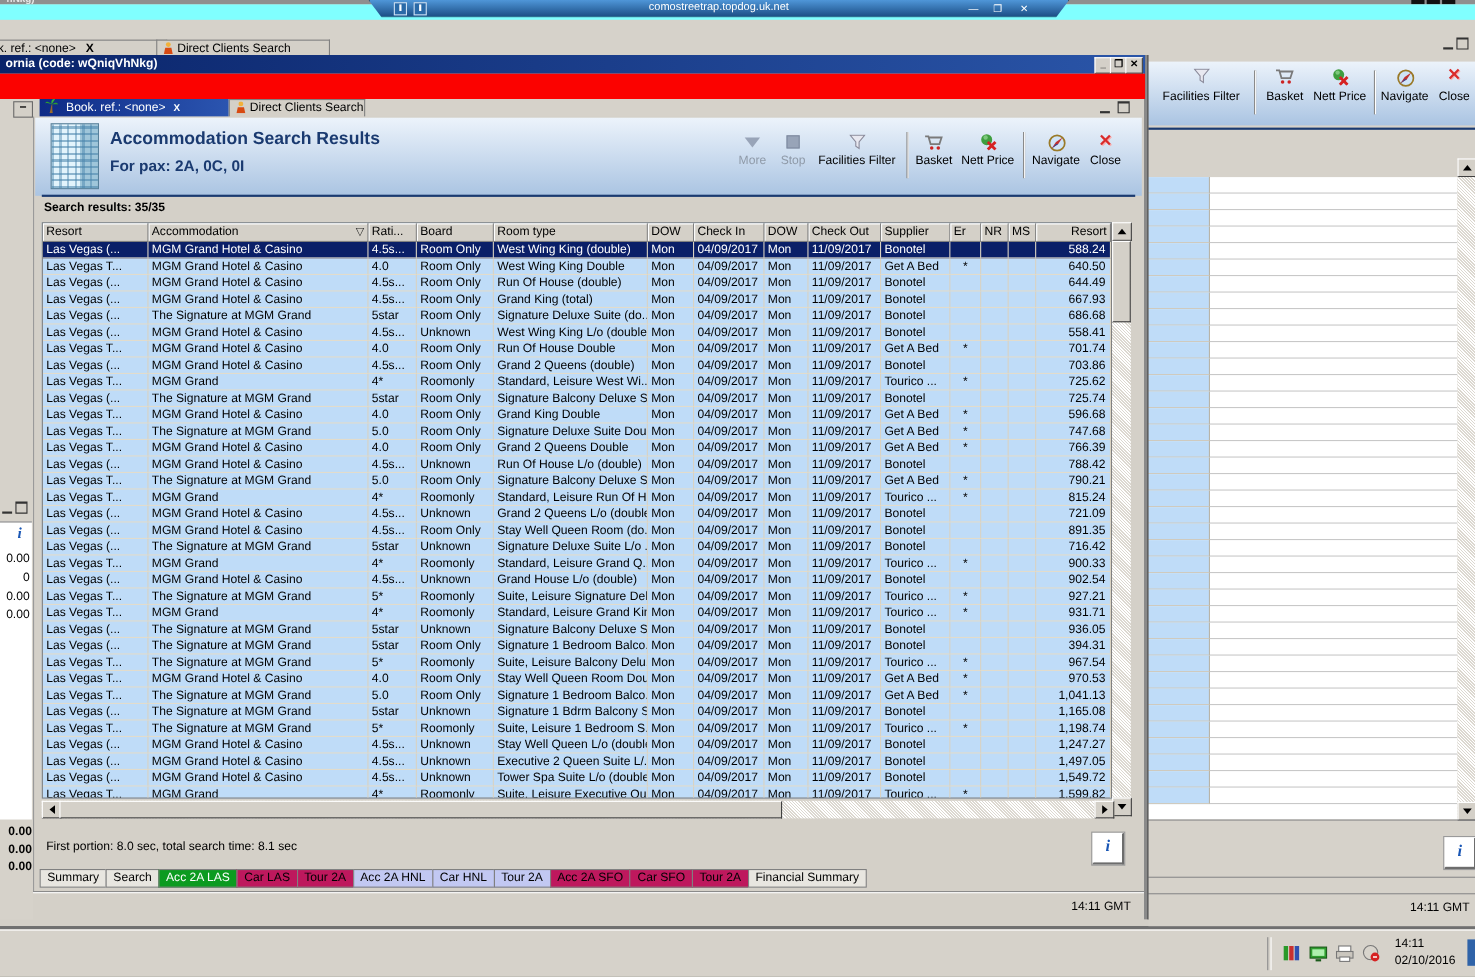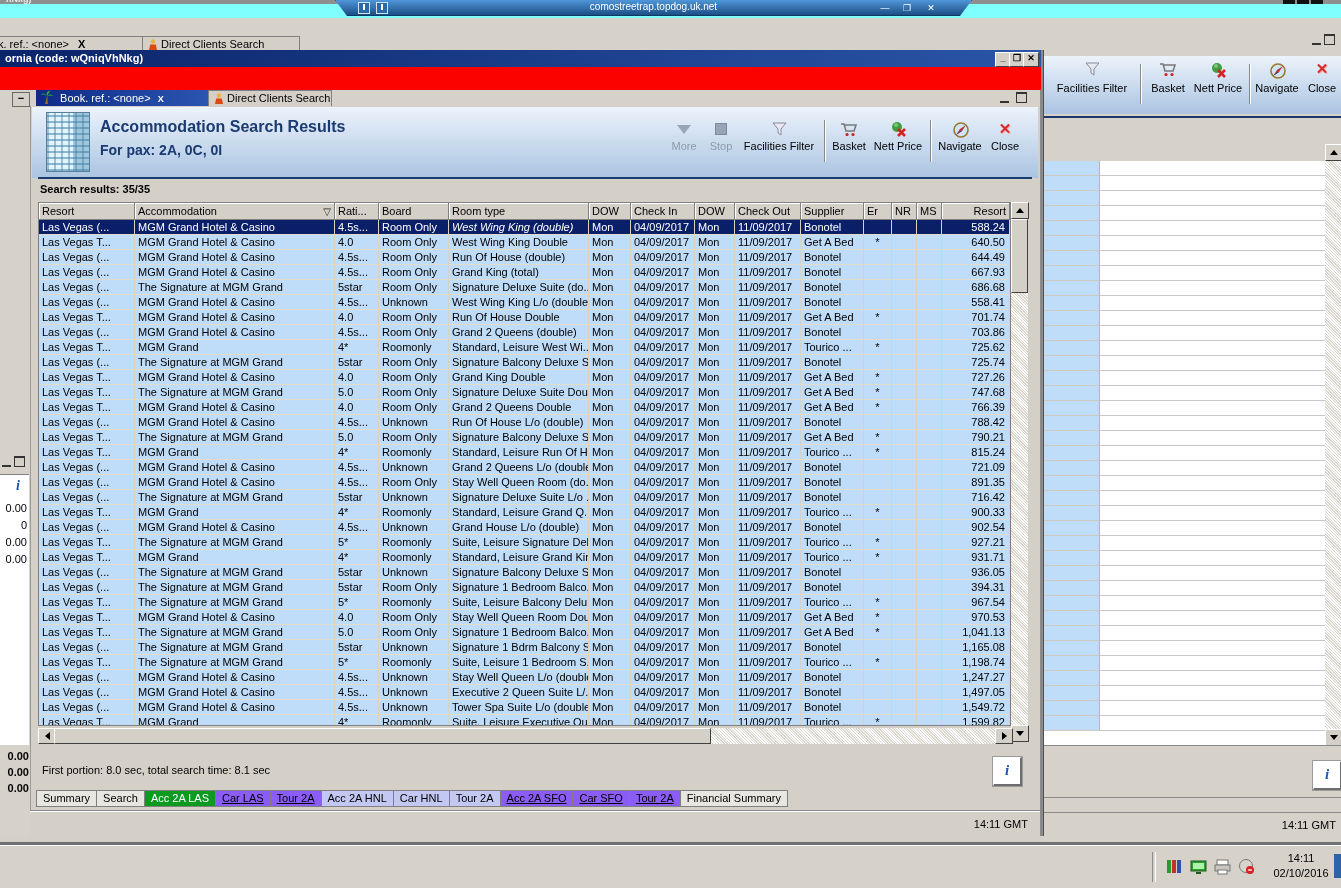--- a/index.html
+++ b/index.html
@@ -78,21 +78,21 @@
   .arr.left{border-right:5px solid #000;margin-left:-4px;}
   .arr.right{border-left:5px solid #000;margin-right:-4px;}
   #vscroll{left:1011px;top:202px;width:17px;height:540px;}
   #hscroll{left:38px;top:728px;width:973px;height:16px;}
   
   #portion-status{left:42px;top:764px;}
   #fg-info{left:993px;top:757px;width:26px;height:26px;line-height:24px;}
   #bottom-tabs{left:36px;top:790px;height:17px;display:flex;}
   .btab{border:1px solid #808080;margin-right:-1px;padding:0 6px;line-height:15px;white-space:nowrap;background:#E8E6E0;}
   .bt-sel{background:#0C9B20;color:#fff;}
-  .bt-green{background:#8b5cf6;text-decoration:underline;}
+  .bt-green{background:#be185d;}
   .bt-blue{background:#C2C8F2;}
   #fg-statusbar{left:30px;top:810px;width:1010px;height:26px;background:#D4D0C8;border-top:1px solid #8a8a8a;box-shadow:inset 0 1px 0 #fff;}
   #fg-statusbar .mid{position:absolute;left:0;right:0;top:7px;text-align:center;}
   #fg-statusbar .mid span{margin:0 9px;}
   #fg-statusbar .time{position:absolute;right:12px;top:7px;}
   
   #left-minus{left:12px;top:92px;width:16px;height:13px;background:#D4D0C8;border:1px solid #6a6a6a;text-align:center;line-height:10px;font-weight:bold;}
   #left-ctrl{left:2px;top:456px;}
   #left-info{left:16px;top:478px;font-family:"Liberation Serif",serif;font-weight:bold;font-style:italic;color:#1a57b5;font-size:14px;}
   #left-panel{left:0;top:474px;width:29px;height:270px;background:#fff;border-top:1px solid #808080;}
@@ -114,21 +114,21 @@
   #bg-info{left:1313px;top:761px;width:26px;height:26px;line-height:24px;}
   #bg-line2{left:1041px;top:797px;width:300px;height:1px;background:#8a8a8a;}
   #bg-line3{left:1041px;top:812px;width:300px;height:1px;background:#8a8a8a;}
   #bg-time{left:1240px;top:819px;width:96px;text-align:right;}
   
   #taskbar{left:0;top:845px;width:1341px;height:43px;background:#D6D2CA;border-top:1px solid #fff;}
   #task-btn{position:absolute;left:2px;top:4px;width:158px;height:34px;background:#fff;border:1px solid #808080;box-shadow:inset 1px 1px 0 #9a9a9a;
     font-weight:bold;display:flex;align-items:center;gap:5px;padding-left:6px;box-sizing:border-box;}
   #tray-sep{position:absolute;left:1152px;top:6px;width:2px;height:30px;border-left:1px solid #8a8a8a;border-right:1px solid #fff;}
   .tray-ico{position:absolute;top:12px;width:17px;height:17px;}
-  #tray-time{position:absolute;left:1268px;top:5px;width:66px;text-align:center;line-height:15px;}
+  #tray-time{position:absolute;left:1268px;top:5px;width:66px;line-height:15px;}
   #tray-part{position:absolute;left:1334px;top:8px;width:7px;height:24px;background:#2f63a8;}
 </style>
 </head>
 <body>
 
 <div id="root">
 
   <div class="abs" id="top-strip">
     <span class="frag">hNkg)</span>
     <span class="blk" style="left:1283px"></span>
@@ -504,21 +504,21 @@
         <div class="th" style="width: 25px;"><span>NR</span></div>
         <div class="th" style="width: 25px;"><span>MS</span></div>
         <div class="th thr"><span>Resort</span></div>
       </div>
     <div id="results-body">
         <div class="tr sel">
           <div class="td" style="width: 96px;">Las Vegas (...</div>
           <div class="td" style="width: 200px;">MGM Grand Hotel &amp; Casino</div>
           <div class="td" style="width: 44px;">4.5s...</div>
           <div class="td" style="width: 70px;">Room Only</div>
-          <div class="td" style="width: 140px; font-style: italic;">West Wing King (double)</div>
+          <div class="td" style="width: 140px;">West Wing King (double)</div>
           <div class="td" style="width: 42px;">Mon</div>
           <div class="td" style="width: 64px;">04/09/2017</div>
           <div class="td" style="width: 40px;">Mon</div>
           <div class="td" style="width: 66px;">11/09/2017</div>
           <div class="td" style="width: 63px;">Bonotel</div>
           <div class="td tdc" style="width: 28px;"></div>
           <div class="td tdc" style="width: 25px;"></div>
           <div class="td tdc" style="width: 25px;"></div>
           <div class="td tdr">588.24</div>
         </div>
@@ -673,21 +673,21 @@
           <div class="td" style="width: 70px;">Room Only</div>
           <div class="td" style="width: 140px;">Grand King Double</div>
           <div class="td" style="width: 42px;">Mon</div>
           <div class="td" style="width: 64px;">04/09/2017</div>
           <div class="td" style="width: 40px;">Mon</div>
           <div class="td" style="width: 66px;">11/09/2017</div>
           <div class="td" style="width: 63px;">Get A Bed</div>
           <div class="td tdc" style="width: 28px;">*</div>
           <div class="td tdc" style="width: 25px;"></div>
           <div class="td tdc" style="width: 25px;"></div>
-          <div class="td tdr">727.26</div>
+          <div class="td tdr">596.68</div>
         </div>
         <div class="tr">
           <div class="td" style="width: 96px;">Las Vegas T...</div>
           <div class="td" style="width: 200px;">The Signature at MGM Grand</div>
           <div class="td" style="width: 44px;">5.0</div>
           <div class="td" style="width: 70px;">Room Only</div>
           <div class="td" style="width: 140px;">Signature Deluxe Suite Double</div>
           <div class="td" style="width: 42px;">Mon</div>
           <div class="td" style="width: 64px;">04/09/2017</div>
           <div class="td" style="width: 40px;">Mon</div>

